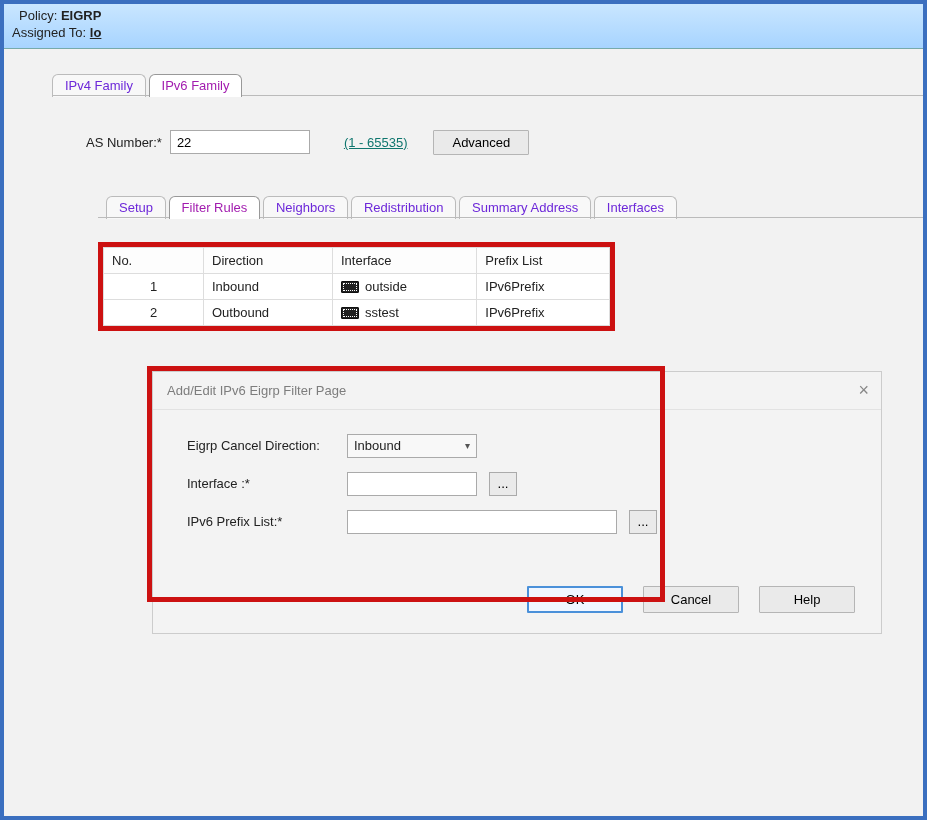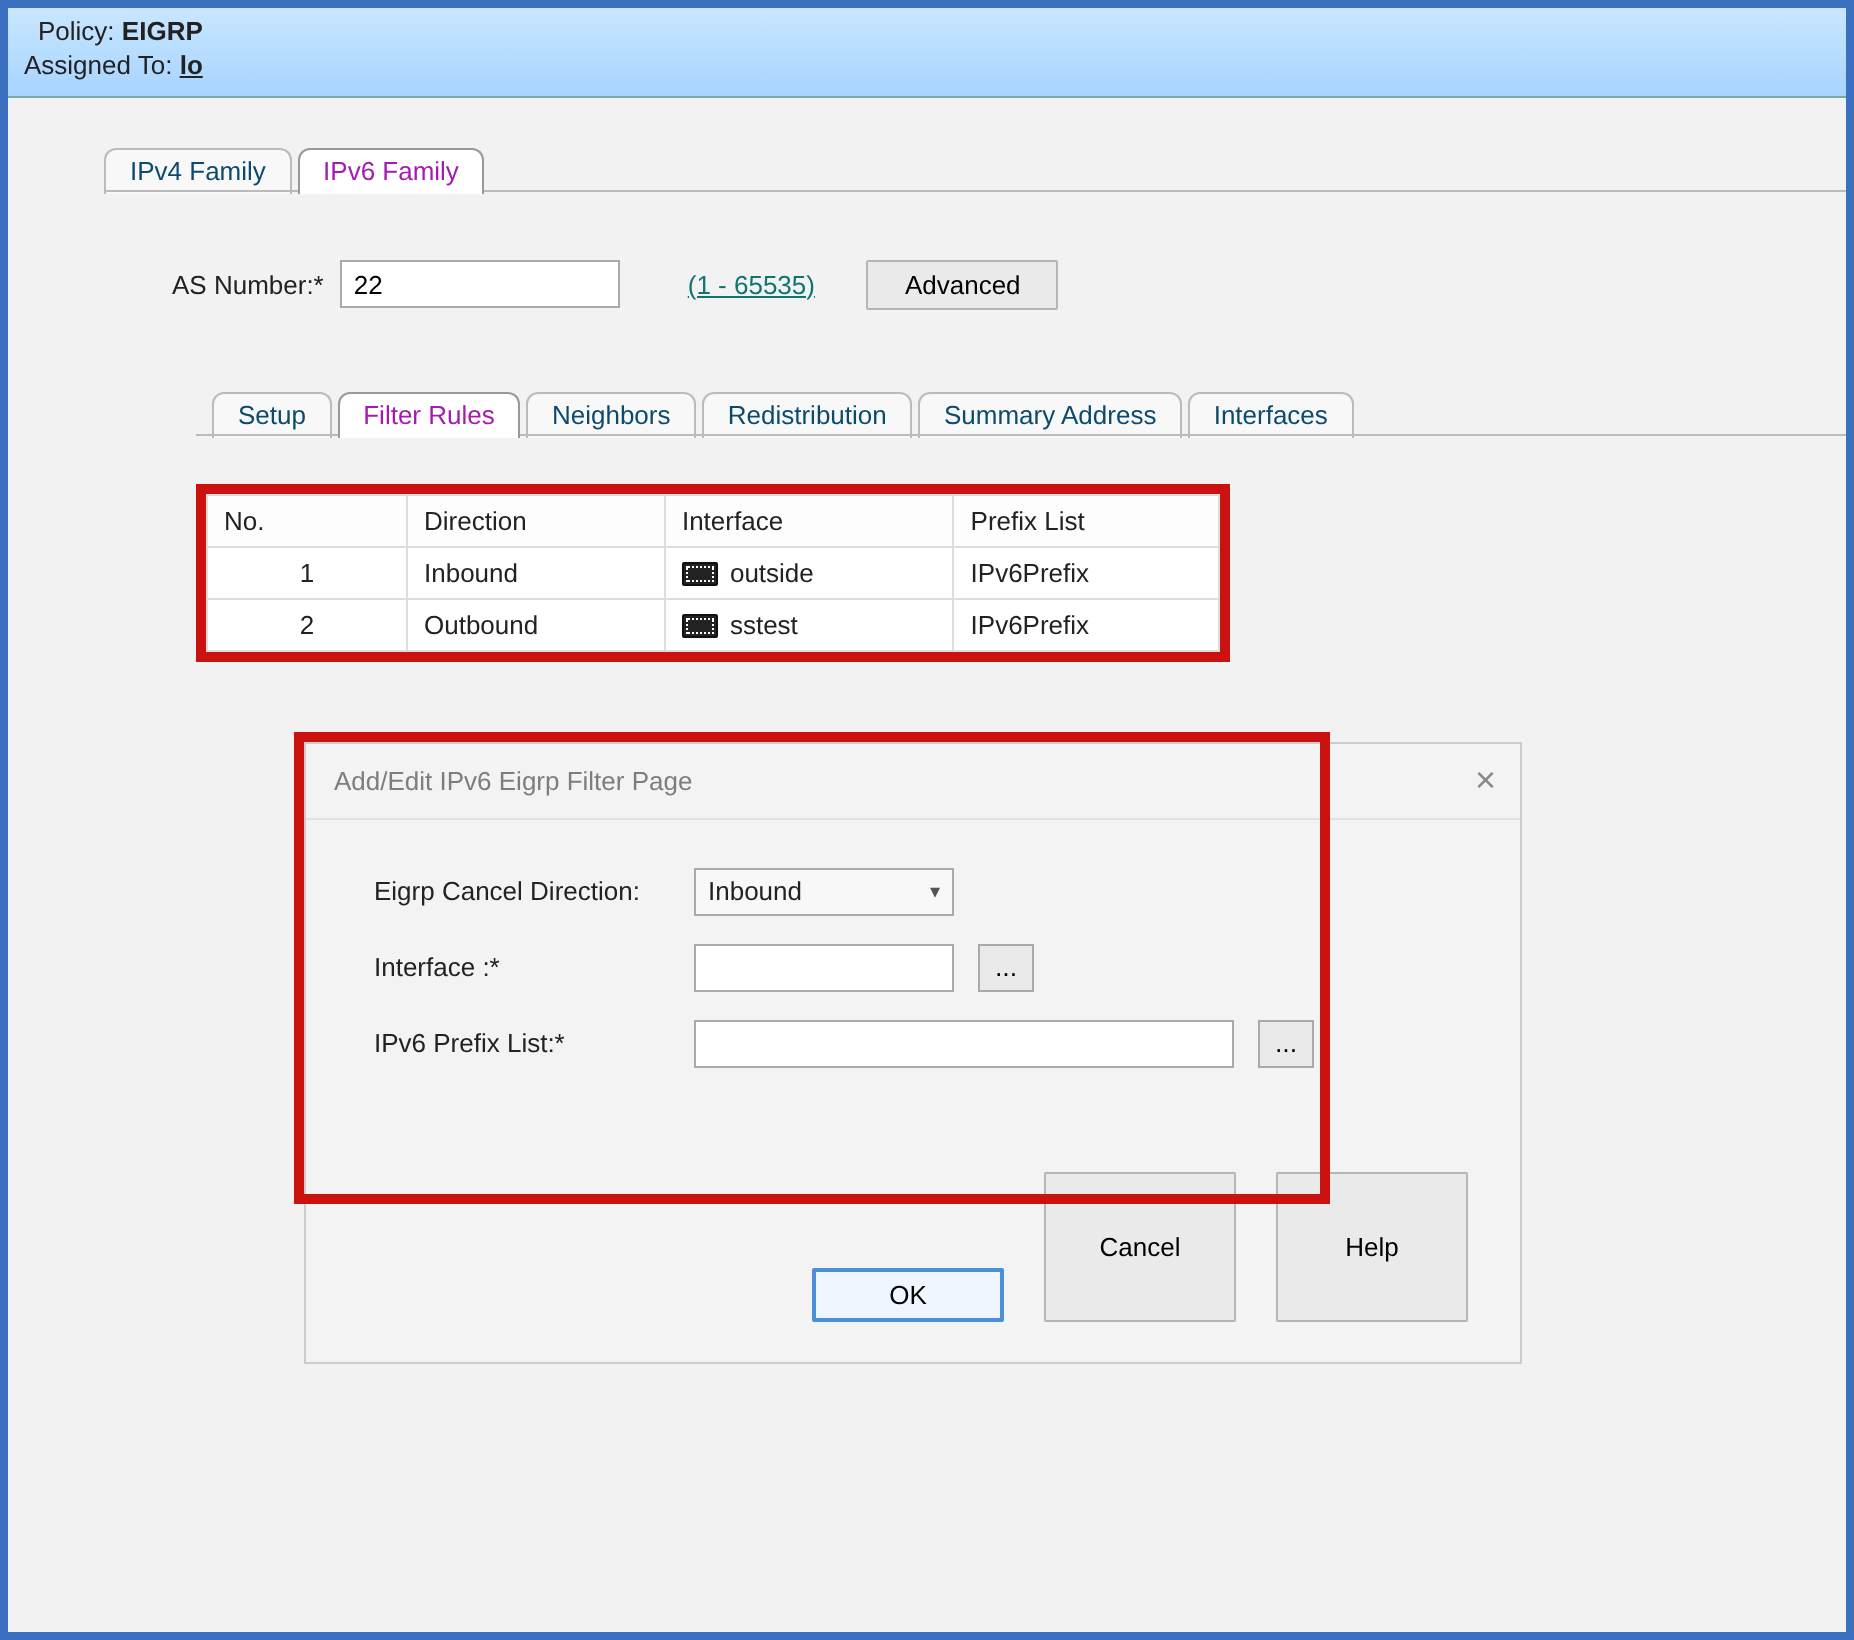--- a/index.html
+++ b/index.html
@@ -45,21 +45,21 @@
     display: inline-block;
     position: relative;
     top: 1px;
     background: #f8f8f8;
     border: 1px solid #bbb;
     border-bottom: none;
     border-radius: 6px 6px 0 0;
     padding: 3px 12px 4px 12px;
     margin-right: -1px;
     font-size: 13px;
-    color: #0c4a6e;
+    color: #6d28d9;
     cursor: pointer;
   }
   .tab.active {
     background: #fff;
     color: #a21caf;
     font-weight: 500;
     z-index: 2;
     border-color: #999;
   }
   .tabs-outer .rule {
@@ -84,21 +84,21 @@
   .asrow input[type=text] {
     width: 140px; height: 24px;
     border: 1px solid #aaa; background: #fff; padding: 2px 6px; font-size: 13px;
   }
   .range { color: #0f766e; margin: 0 18px 0 26px; text-decoration: underline; }
   .btn {
     background: #eaeaea; border: 1px solid #b5b5b5;
     padding: 4px 18px; font-size: 13px; cursor: pointer;
     border-radius: 1px;
   }
-  .btn.primary { border: 2px solid #4a90d9; background: #f0f6ff; padding: 4px 24px; margin-top: 48px; }
+  .btn.primary { border: 2px solid #4a90d9; background: #f0f6ff; padding: 4px 24px; }
   
   .inner-tabs { position: relative; margin-left: 46px; margin-right: -40px; }
   .inner-tabs .tabrow { position: relative; padding-left: 8px; }
   .inner-tabs .rule {
     border-bottom: 1px solid #bbb;
     position: absolute; left: 0; right: 0; bottom: 0; z-index: 0;
   }
   
   .redbox { border: 5px solid #cc1111; }
   .filter-table-wrap {
@@ -113,21 +113,21 @@
   .tbl td.num { text-align: center; width: 100px; }
   .ificon {
     display: inline-block; width: 18px; height: 12px; background: #222;
     border: 1px solid #111; border-radius: 1px; margin-right: 6px;
     position: relative; top: 2px;
   }
   .ificon::after { content: ""; position: absolute; inset: 1px; border: 1px dotted #fff; }
   
   .dialog-area { margin: 40px 0 0 100px; width: 730px; }
   .dialog {
-    background: #f3f3f3; border: 1px solid #ccc; width: 609px;
+    background: #f3f3f3; border: 1px solid #ccc; width: 730px;
     position: relative;
   }
   .dialog .titlebar {
     display: flex; justify-content: space-between; align-items: center;
     padding: 8px 12px 8px 14px;
     color: #7d7d7d;
     border-bottom: 1px solid #e2e2e2;
   }
   .dialog .titlebar .close { font-size: 18px; color: #888; cursor: pointer; }
   .dialog .body {

